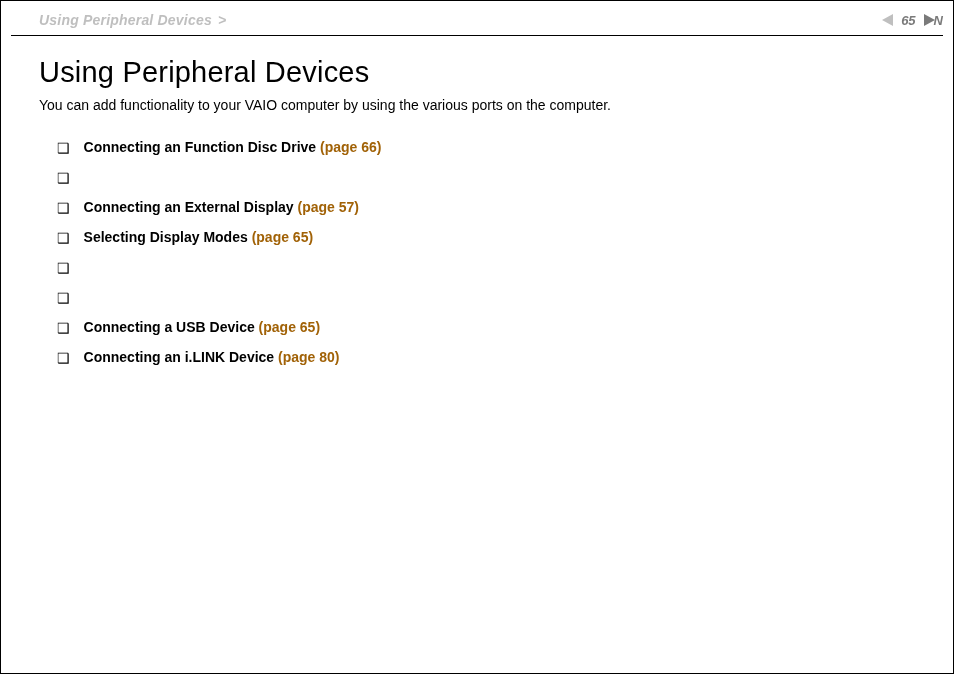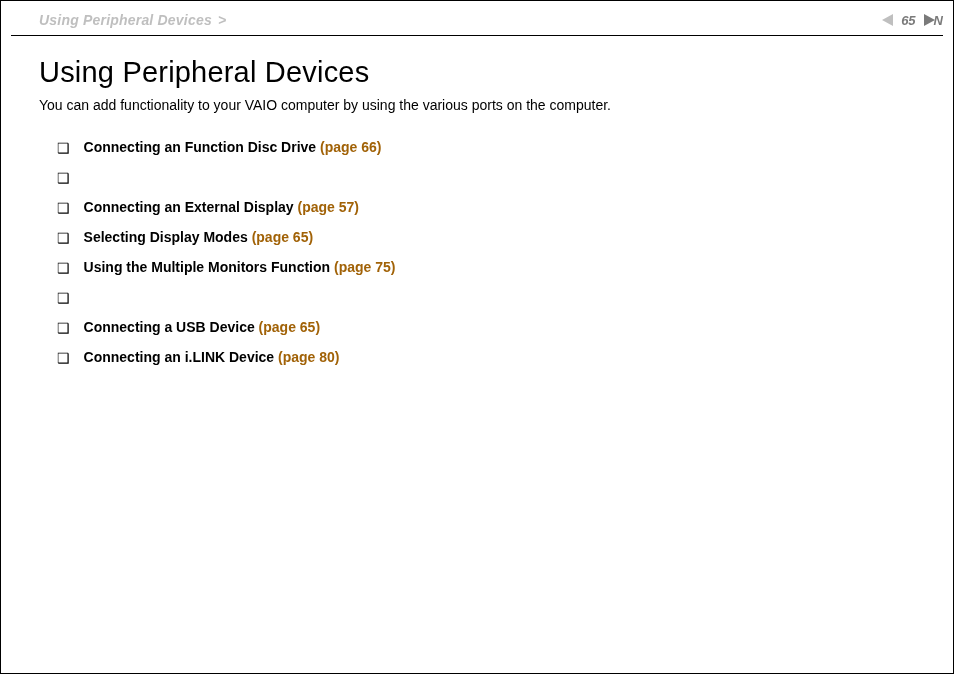--- a/index.html
+++ b/index.html
@@ -147,21 +147,20 @@
       <li>
         <span class="bullet">❑</span>
         <span><span>Connecting an External Display </span><a href="#">(page 57)</a></span>
       </li>
       <li>
         <span class="bullet">❑</span>
         <span><span>Selecting Display Modes </span><a href="#">(page 65)</a></span>
       </li>
       <li>
         <span class="bullet">❑</span>
-        <span><span>Using the Multiple Monitors Function </span><a href="#">(page 75)</a></span>
       </li>
       <li>
         <span class="bullet">❑</span>
       </li>
       <li>
         <span class="bullet">❑</span>
         <span><span>Connecting a USB Device </span><a href="#">(page 65)</a></span>
       </li>
       <li>
         <span class="bullet">❑</span>

